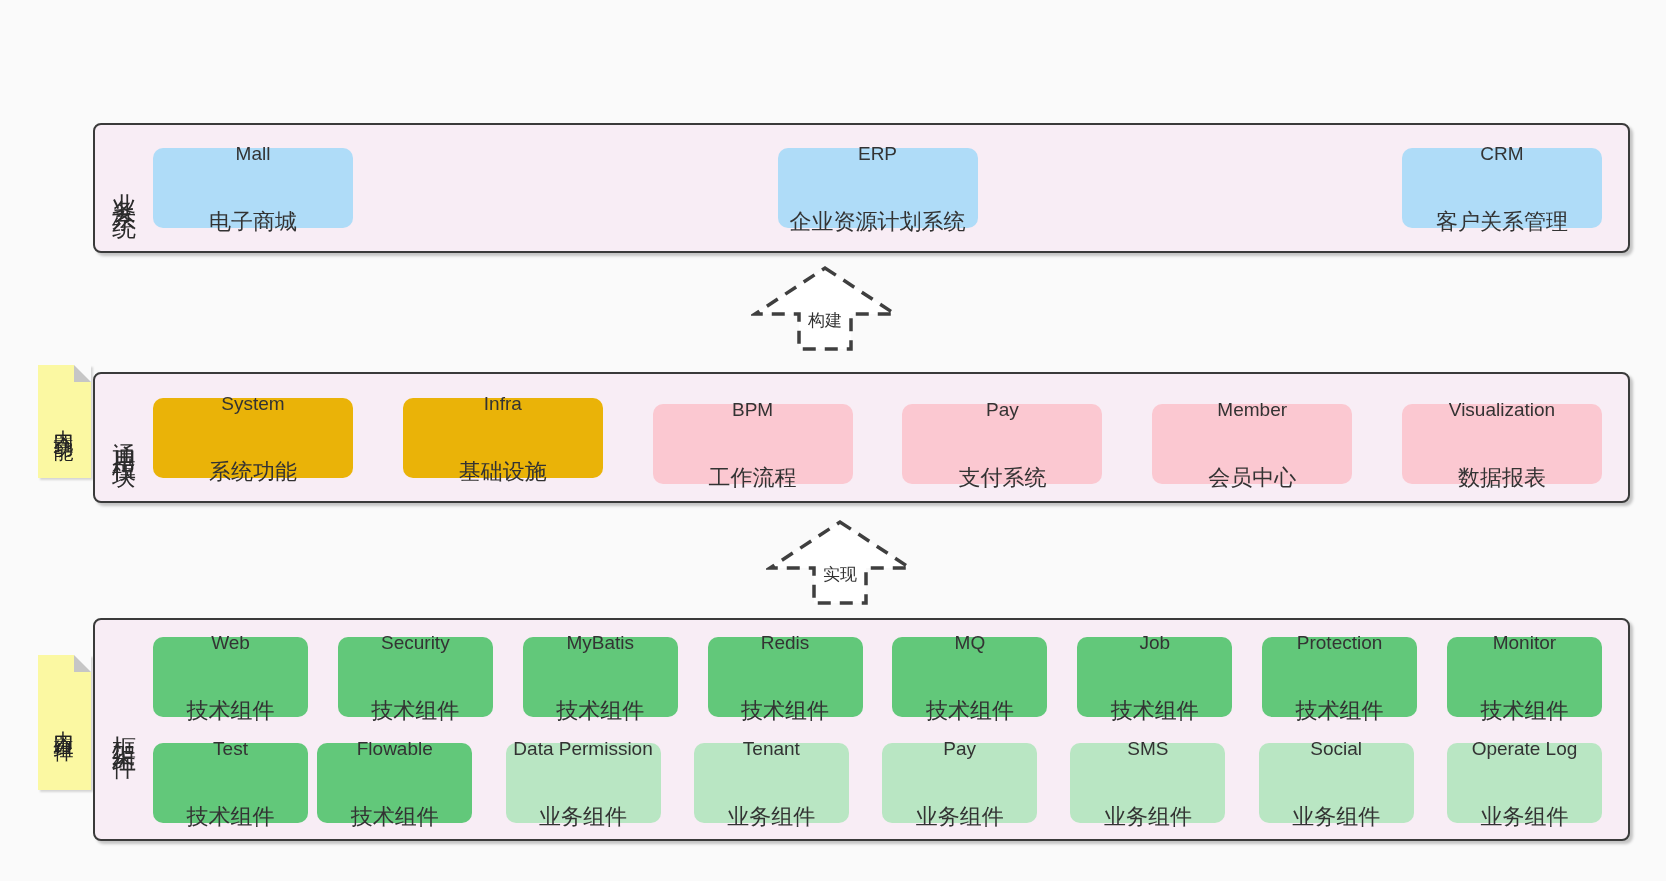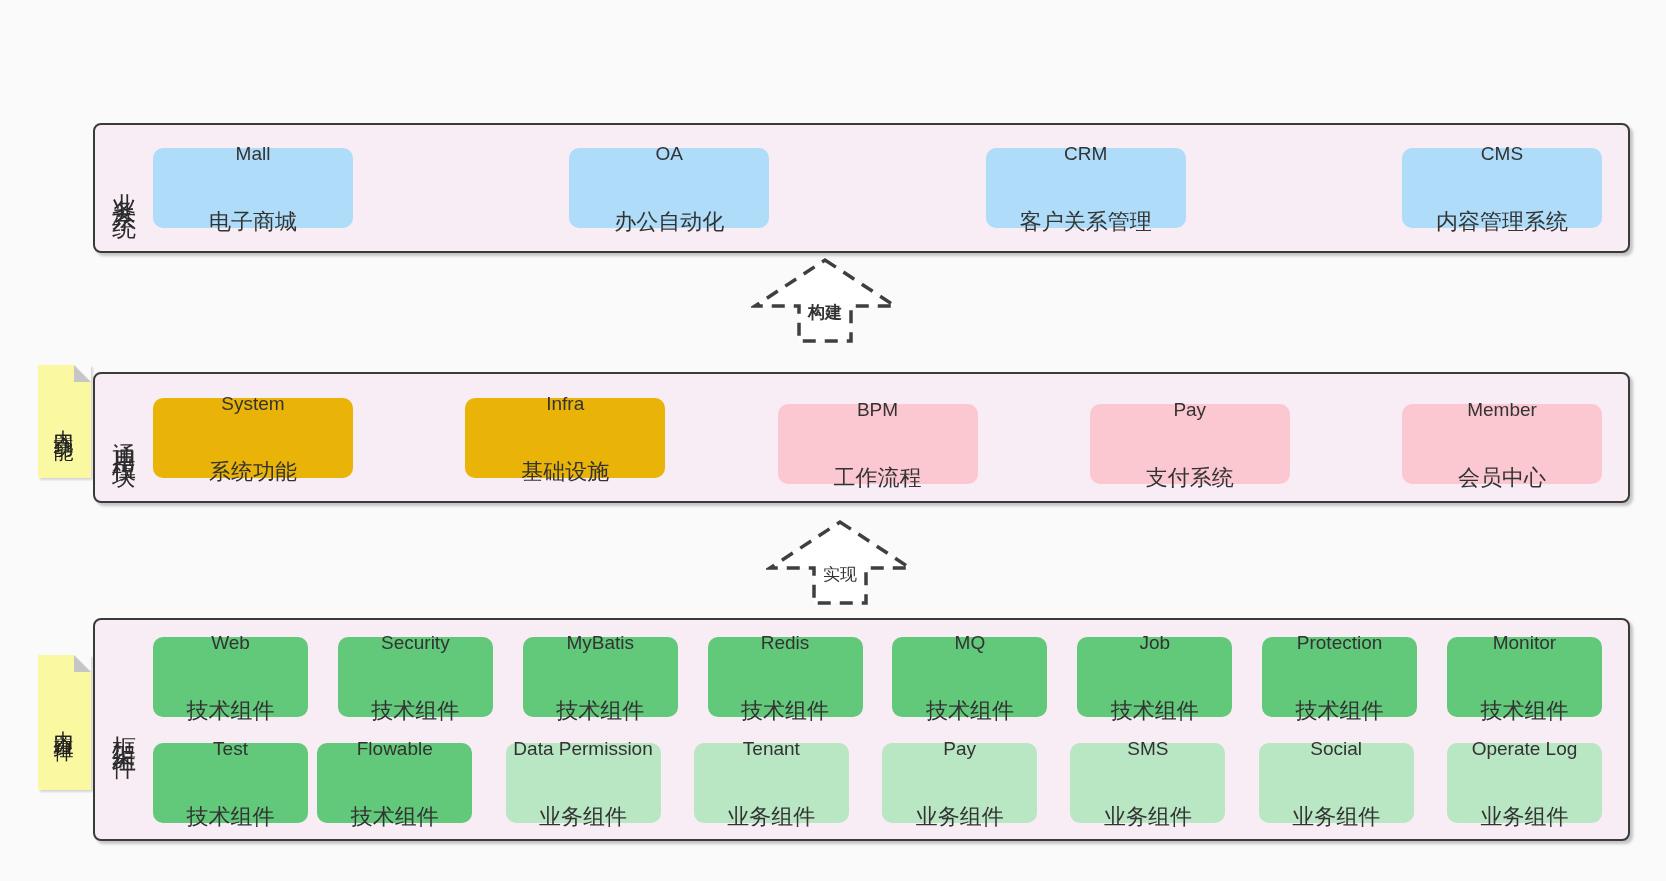--- a/index.html
+++ b/index.html
@@ -26,21 +26,21 @@
   .box-name{font-size:19px;}
   .box-sub{font-size:22px;}
   .blue{background:#afdcf8;}
   .red{background:#eab308;}
   .pink{background:#fbc8d1;margin-top:12px;}
   .green{background:#62c87a;}
   .green-light{background:#b9e6c3;margin-left:24px;}
 
   
   .arrow{position:absolute;width:148px;height:88px;}
-  .arrow-1{left:751px;top:256px;font-weight:bold;}
+  .arrow-1{left:751px;top:264px;}
   .arrow-2{left:766px;top:518px;}
   .arrow svg{position:absolute;left:0;top:0;}
   .arrow-label{position:absolute;left:50%;top:44px;transform:translateX(-50%);
                background:#fff;padding:1px 4px;font-size:17px;color:#333;white-space:nowrap;}
 
   
   .sticky{position:absolute;left:38px;width:53px;background:#fbf8a2;
           box-shadow:2px 2px 2px rgba(0,0,0,.15);display:flex;align-items:center;justify-content:center;}
   .sticky-1{top:365px;height:113px;}
   .sticky-2{top:655px;height:135px;}
@@ -55,30 +55,26 @@
 <div class="stage">
 
   <div class="band band-1">
     <div class="band-title">业务系统</div>
     <div class="band-boxes">
       <div class="box blue">
         <span class="box-name">Mall</span>
         <span class="box-sub">电子商城</span>
       </div>
       <div class="box blue">
-        <span class="box-name">OA</span>
-        <span class="box-sub">办公自动化</span>
+        <span class="box-name">ERP</span>
+        <span class="box-sub">企业资源计划系统</span>
       </div>
       <div class="box blue">
         <span class="box-name">CRM</span>
         <span class="box-sub">客户关系管理</span>
-      </div>
-      <div class="box blue">
-        <span class="box-name">CMS</span>
-        <span class="box-sub">内容管理系统</span>
       </div>
     </div>
   </div>
 
   <div class="arrow arrow-1">
     <svg width="148" height="88" viewBox="0 0 148 88">
       <polygon points="74,4 144,50 100,50 100,85 48,85 48,50 4,50" fill="#ffffff" stroke="#3f3f3f" stroke-width="3.5" stroke-dasharray="13 9"></polygon>
     </svg>
     <span class="arrow-label">构建</span>
   </div>
@@ -103,20 +99,24 @@
         <span class="box-sub">工作流程</span>
       </div>
       <div class="box pink">
         <span class="box-name">Pay</span>
         <span class="box-sub">支付系统</span>
       </div>
       <div class="box pink">
         <span class="box-name">Member</span>
         <span class="box-sub">会员中心</span>
       </div>
+      <div class="box pink">
+        <span class="box-name">Visualization</span>
+        <span class="box-sub">数据报表</span>
+      </div>
     </div>
   </div>
 
   <div class="arrow arrow-2">
     <svg width="148" height="88" viewBox="0 0 148 88">
       <polygon points="74,4 144,50 100,50 100,85 48,85 48,50 4,50" fill="#ffffff" stroke="#3f3f3f" stroke-width="3.5" stroke-dasharray="13 9"></polygon>
     </svg>
     <span class="arrow-label">实现</span>
   </div>
 

